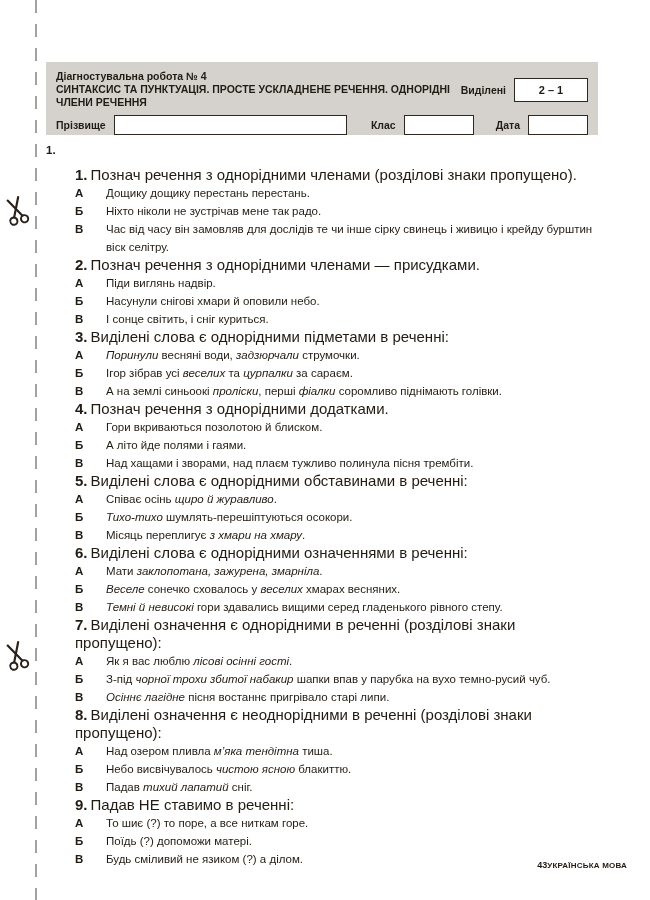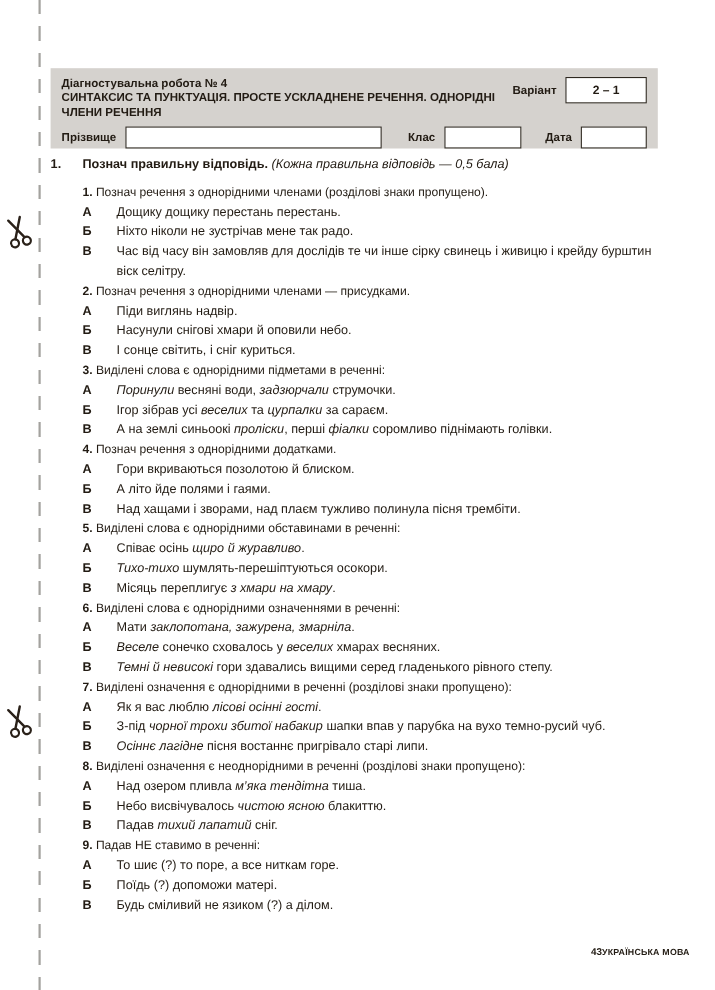--- a/index.html
+++ b/index.html
@@ -6,21 +6,21 @@
   .page{position:relative;width:650px;height:900px;background:#fff;overflow:hidden;
         font-family:"Liberation Sans","DejaVu Sans",sans-serif;color:#221b13;}
   
   .cut-line{position:absolute;left:35px;top:0;width:2px;height:900px;
     background:repeating-linear-gradient(to bottom,#a3a29e 0 13px,transparent 13px 24px);}
   .scissors{position:absolute;left:7px;transform:rotate(-18deg);}
   .sc1{top:196px;} .sc2{top:641px;}
   
   .header{position:absolute;left:46px;top:62px;width:552px;height:73px;
     background:#d5d2ce;box-sizing:border-box;padding:8px 10px 9px 10px;}
-  .header-top{display:flex;justify-content:space-between;align-items:flex-start;}
+  .header-top{display:flex;justify-content:space-between;align-items:center;}
   .h-title{font-weight:bold;font-size:10.5px;line-height:13px;}
   .h-subtitle{font-weight:bold;font-size:10.5px;line-height:13px;}
   .variant{display:flex;align-items:center;}
   .v-label{font-weight:bold;font-size:10.5px;margin-right:8px;}
   .v-box{display:inline-flex;align-items:center;justify-content:center;width:72px;height:22px;
     background:#fff;border:1.5px solid #2e2820;font-weight:bold;font-size:11px;}
   .fields{display:flex;align-items:center;margin-top:6px;}
   .f-label{font-weight:bold;font-size:10.5px;flex:none;}
   .f-input{height:20px;background:#fff;border:1.5px solid #2e2820;box-sizing:border-box;
     font-size:11px;padding:0 4px;outline:none;font-family:inherit;}
@@ -30,21 +30,21 @@
   .g2{margin-left:24px;} .g3{margin-left:22px;}
   .g2 .f-input{width:70px;margin-left:8px;}
   .g3 .f-input{width:60px;margin-left:8px;}
   
   .content{position:absolute;left:46px;top:141px;width:552px;}
   .task-title{font-size:11.5px;line-height:18px;display:flex;}
   .task-num{font-weight:bold;width:29px;flex:none;}
   .task-label{font-weight:bold;}
   .task-note{font-style:italic;}
   .questions{padding-left:29px;margin-top:7px;}
-  .qline{font-size:11px;line-height:18px;}
+  .qline{font-size:15px;line-height:18px;}
   .qnum{font-weight:bold;margin-right:3px;}
   .opt{display:flex;font-size:11.5px;line-height:18px;}
   .letter{font-weight:bold;width:15px;flex:none;}
   .otext{flex:1;margin-left:16px;}
   .otext i{font-style:italic;}
   
   .footer{position:absolute;left:46px;top:860px;width:552px;display:flex;
     justify-content:flex-end;align-items:center;margin-left:29px;}
   .page-num{font-weight:bold;font-size:9px;}
   .footer-brand{font-weight:bold;font-size:8px;letter-spacing:.2px;}
@@ -73,21 +73,21 @@
     </svg>
   </div>
 
   <div class="header">
     <div class="header-top">
       <div class="header-titles">
         <div class="h-title">Діагностувальна робота № 4</div>
         <div class="h-subtitle">СИНТАКСИС ТА ПУНКТУАЦІЯ. ПРОСТЕ УСКЛАДНЕНЕ РЕЧЕННЯ. ОДНОРІДНІ ЧЛЕНИ РЕЧЕННЯ</div>
       </div>
       <div class="variant">
-        <span class="v-label">Варіант</span>
+        <span class="v-label">Виділені</span>
         <span class="v-box">2 – 1</span>
       </div>
     </div>
     <div class="fields">
       <span class="g1">
         <span class="f-label">Прізвище</span>
         <input class="f-input" value="" style="">
       </span>
       <span class="g2">
         <span class="f-label">Клас</span>
@@ -96,24 +96,20 @@
       <span class="g3">
         <span class="f-label">Дата</span>
         <input class="f-input" value="" style="">
       </span>
     </div>
   </div>
 
   <div class="content">
     <div class="task-title">
       <span class="task-num">1.</span>
-      <span>
-        <span class="task-label">Познач правильну відповідь.</span>
-        <span class="task-note">(Кожна правильна відповідь — 0,5 бала)</span>
-      </span>
     </div>
     <div class="questions">
         <div class="qblock">
           <div class="qline"><b class="qnum">1.</b><span>Познач речення з однорідними членами (розділові знаки пропущено).</span></div>
           <div class="opt">
             <span class="letter">А</span>
             <span class="otext"><span>Дощику дощику перестань перестань.</span></span>
           </div>
           <div class="opt">
             <span class="letter">Б</span>

